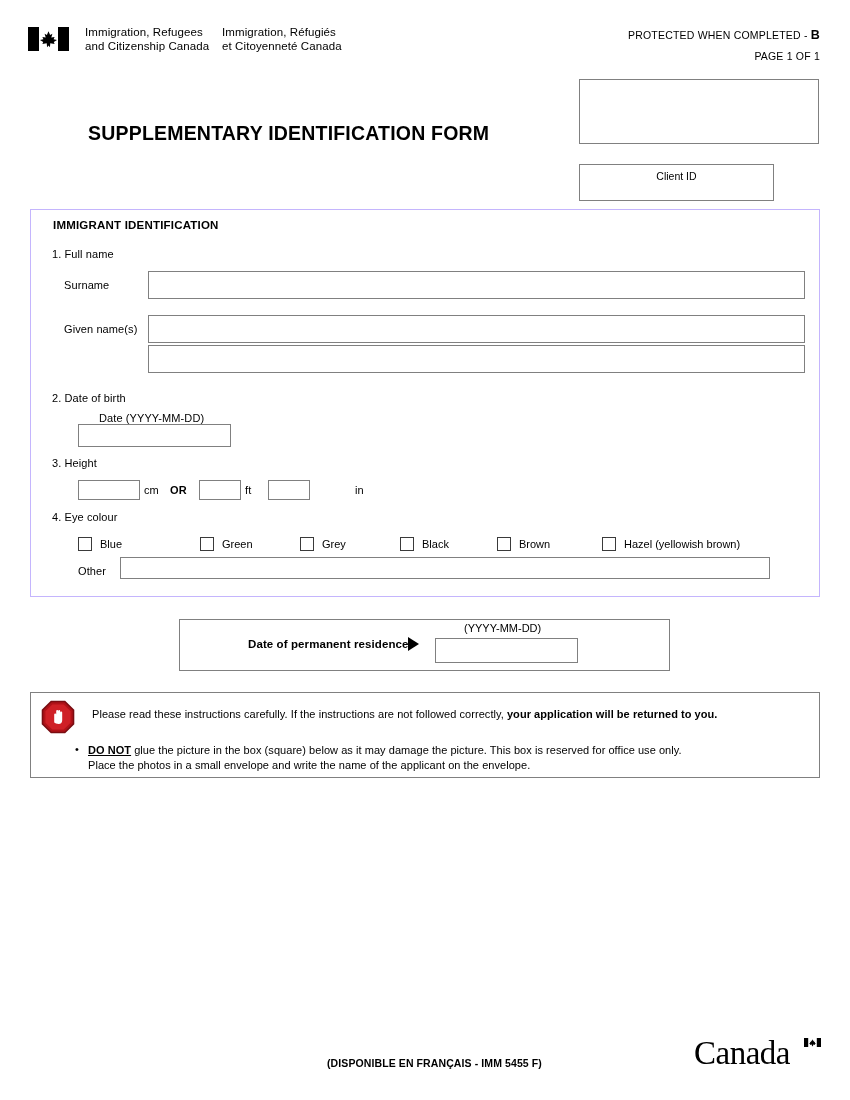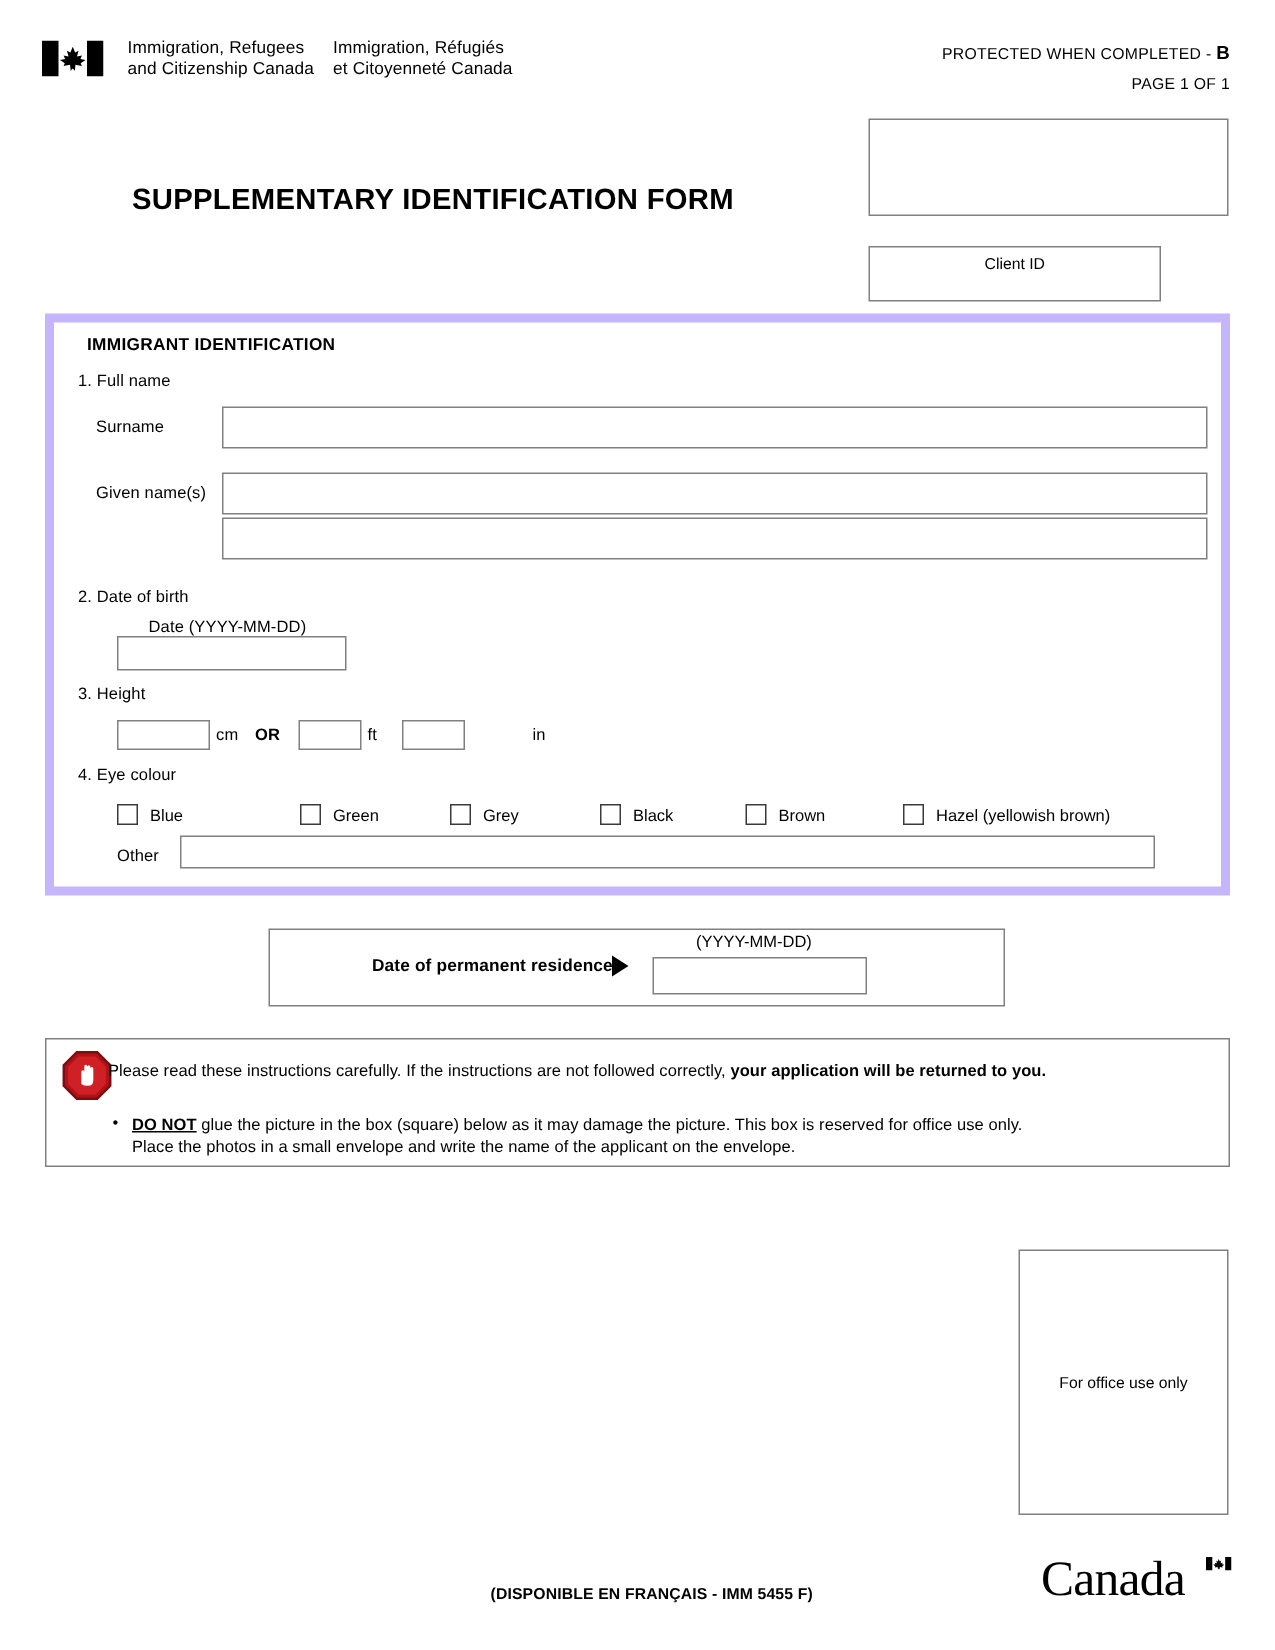--- a/index.html
+++ b/index.html
@@ -123,21 +123,21 @@
     padding-top: 5px;
   }
 
   
   .id-panel {
     position: absolute;
     left: 30px;
     top: 209px;
     width: 790px;
     height: 388px;
-    border: 6px solid #c4b5fd;
+    border: 1px solid #c4b5fd;
     box-sizing: border-box;
     background: #ffffff;
   }
   .panel-head {
     position: absolute;
     left: 22px;
     top: 9px;
     font-size: 11.5px;
     font-weight: bold;
     letter-spacing: 0.2px;
@@ -273,21 +273,21 @@
   }
   .stop-icon {
     position: absolute;
     left: 10px;
     top: 7px;
     width: 34px;
     height: 34px;
   }
   .instr-line1 {
     position: absolute;
-    left: 41px;
+    left: 61px;
     top: 15px;
     font-size: 11px;
     letter-spacing: 0.05px;
   }
   .instr-bullet {
     position: absolute;
     left: 44px;
     top: 50px;
     font-size: 11px;
   }
@@ -470,23 +470,20 @@
     </div>
 
     <div class="instr-bullet">•</div>
 
     <div class="instr-body">
       <div><b><u>DO NOT</u></b><span> glue the picture in the box (square) below as it may damage the picture. This box is reserved for office use only.</span></div>
       <div>Place the photos in a small envelope and write the name of the applicant on the envelope.</div>
     </div>
   </div>
 
-  <div class="photo-box">
-    <div class="photo-text">For office use only</div>
-  </div>
 
   <div class="footer-left">IMM 5455 (01-2012) E</div>
   <div class="footer-center">(DISPONIBLE EN FRANÇAIS - IMM 5455 F)</div>
 
   <div class="wordmark">
     <div class="wordmark-text">Canada</div>
     <svg class="wordmark-flag" viewBox="0 0 17 9">
       <rect x="0" y="0" width="4.2" height="9" fill="#000"></rect>
       <rect x="12.8" y="0" width="4.2" height="9" fill="#000"></rect>
       <path d="M8.5 1.3 L9.2 3.0 L10.2 2.4 L9.7 4.1 L11.2 3.8 L10.7 4.9 L12.2 5.2 L10.8 6.1 L11.1 7.0 L9.2 6.6 L9.0 8.4 L8.5 7.7 L8.0 8.4 L7.8 6.6 L5.9 7.0 L6.2 6.1 L4.8 5.2 L6.3 4.9 L5.8 3.8 L7.3 4.1 L6.8 2.4 L7.8 3.0 Z" fill="#000"></path>

